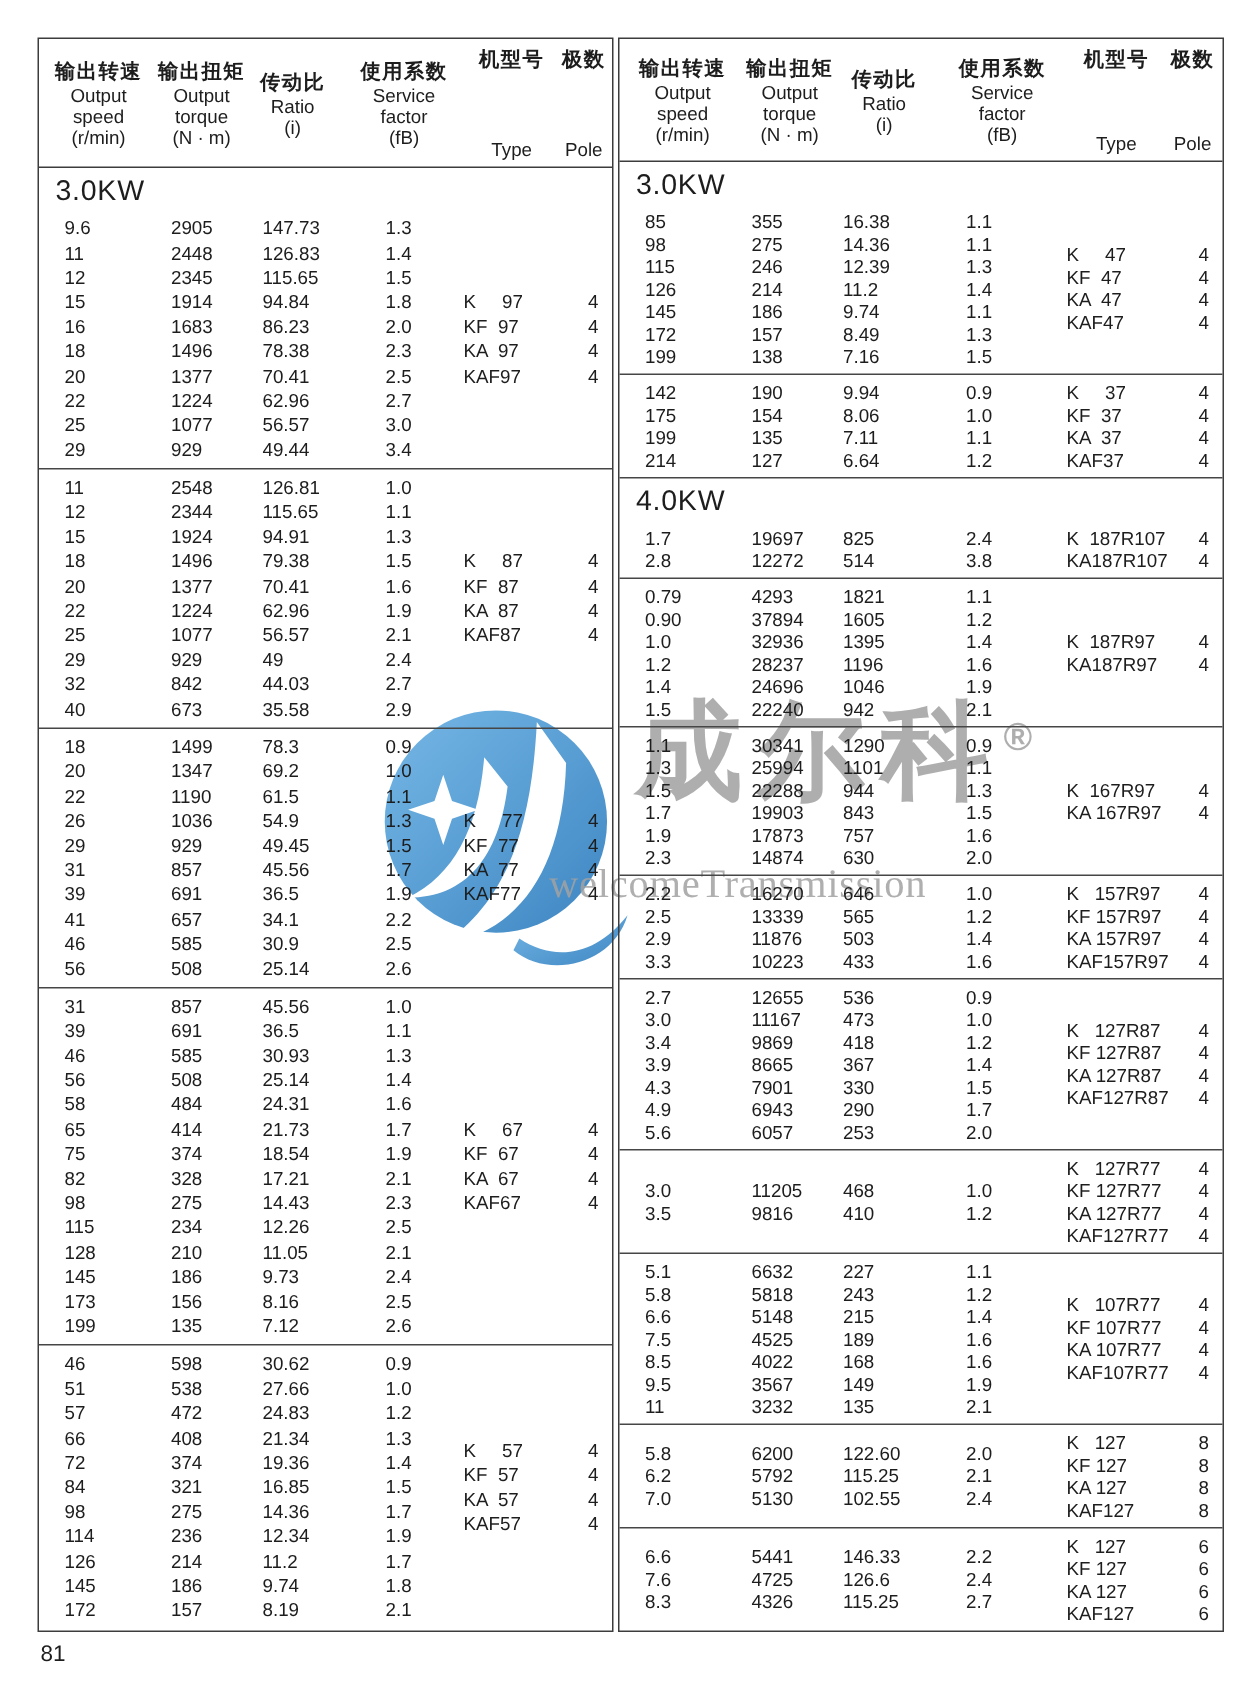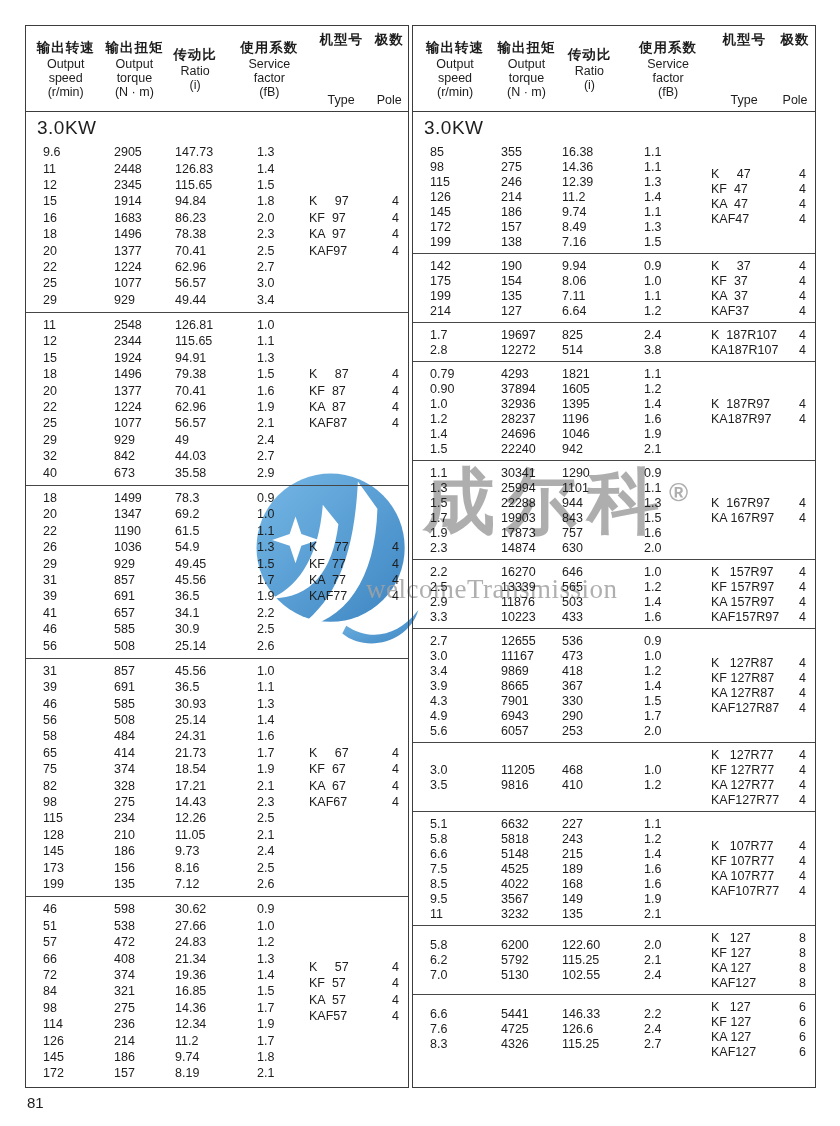--- a/index.html
+++ b/index.html
@@ -696,20 +696,21 @@
                   <div class="t-pole">4</div>
                 </div>
                 <div class="type-row">
                   <div class="t-label">KAF37</div>
                   <div class="t-pole">4</div>
                 </div>
               </div>
             </div>
           </div>
           <div class="section">
+            <div class="sec-title">4.0KW</div>
             <div class="block">
               <div class="rows">
                 <div class="row">
                   <div class="cell">1.7</div>
                   <div class="cell">19697</div>
                   <div class="cell">825</div>
                   <div class="cell">2.4</div>
                 </div>
                 <div class="row">
                   <div class="cell">2.8</div>

